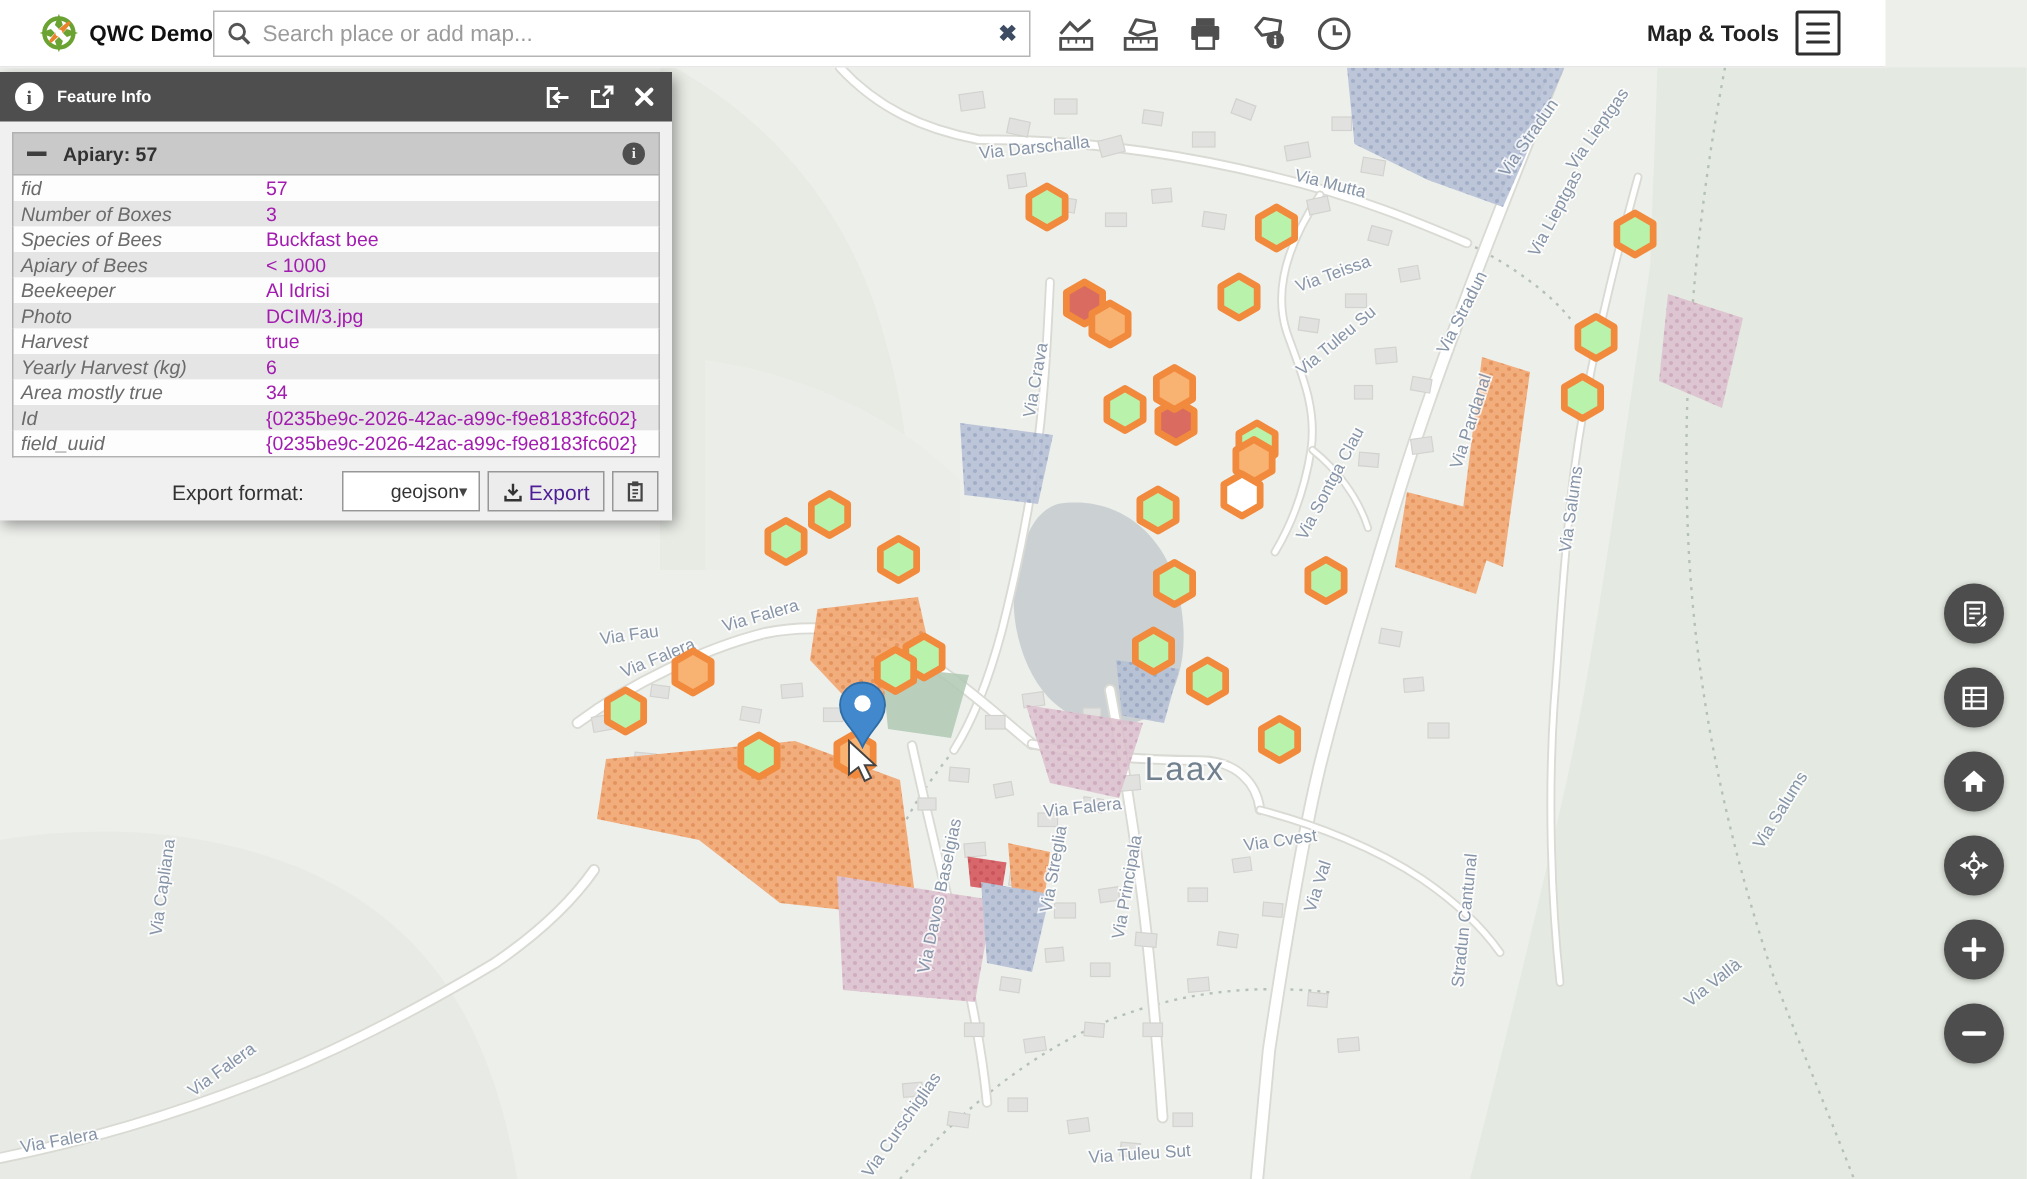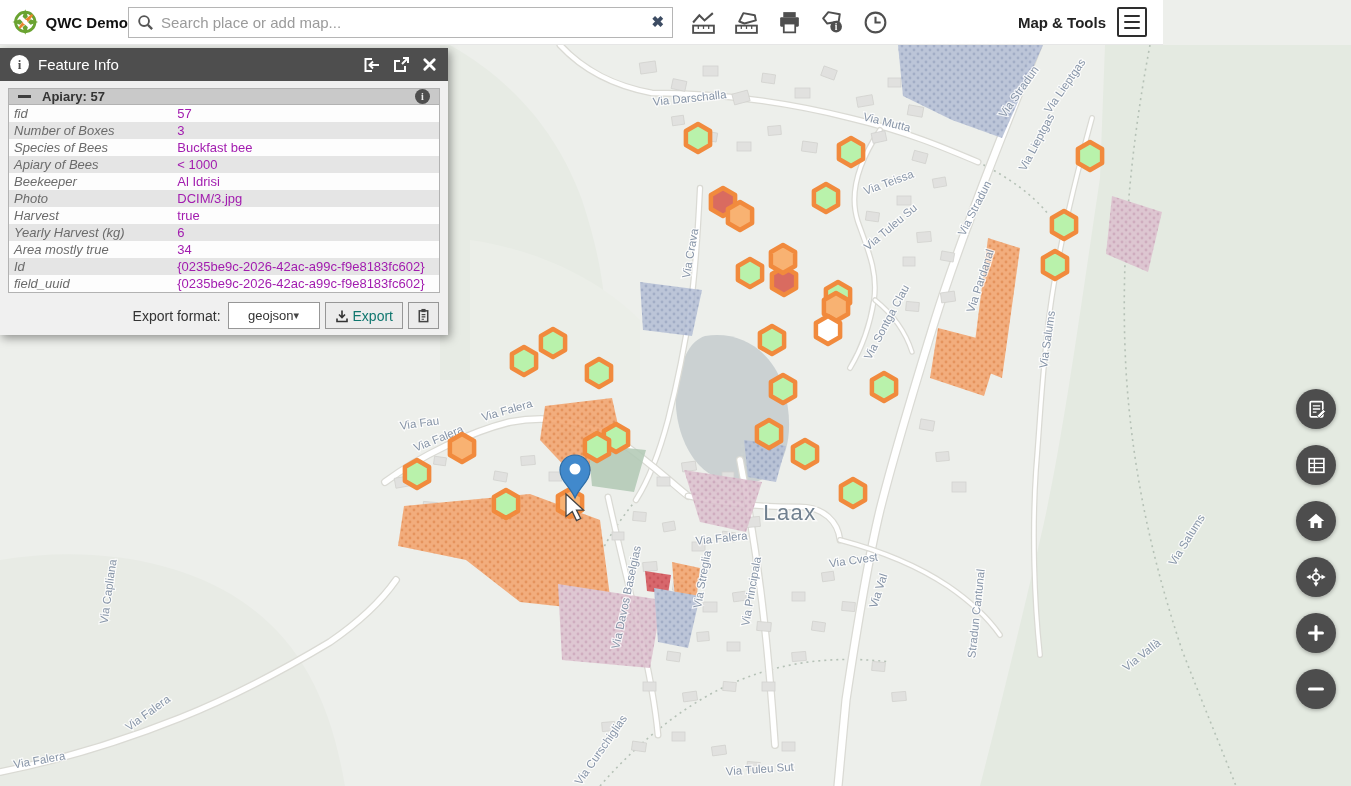--- a/index.html
+++ b/index.html
@@ -1,55 +1,55 @@
 <!DOCTYPE html>
 <html><head>
 <meta charset="utf-8">
 <style>
 *{box-sizing:border-box;margin:0;padding:0}
 html,body{width:1351px;height:786px;overflow:hidden}
 body{font-family:"Liberation Sans",sans-serif;background:#edefeb;position:relative}
 
-.topbar{position:absolute;top:0;left:0;width:1163px;height:45px;background:#fff;display:flex;align-items:center;z-index:30;border-bottom:1px solid #e6e6e6;padding:0 12px}
+.topbar{position:absolute;top:0;left:0;width:1257px;height:45px;background:#fff;display:flex;align-items:center;z-index:30;border-bottom:1px solid #e6e6e6;padding:0 26px}
 .logo{display:flex;align-items:center;gap:7px;width:116px}
 .logo-text{font-weight:bold;font-size:15px;color:#101010;white-space:nowrap}
 .searchbox{width:545px;height:31px;border:1px solid #b5b5b5;background:#fff;display:flex;align-items:center;padding:0 8px;gap:7px;margin-left:0}
 .searchbox input{flex:1;border:none;outline:none;font-size:15px;color:#333;background:transparent;font-family:"Liberation Sans",sans-serif}
 .searchbox input::placeholder{color:#9b9b9b}
 .clear-btn{color:#3d4c63;font-weight:bold;font-size:15px;cursor:pointer;border:none;background:none}
 .tools{display:flex;align-items:center;margin-left:12px;gap:7px}
 .tool-btn{width:36px;height:36px;border:none;background:none;display:flex;align-items:center;justify-content:center;cursor:pointer}
 .spacer{flex:1}
 .menu-label{font-weight:bold;font-size:15px;color:#222;margin-right:11px}
 .menu-btn{width:30px;height:30px;border:2px solid #2e2e2e;background:#fff;display:flex;flex-direction:column;justify-content:center;gap:3.5px;padding:5px;cursor:pointer;border-radius:2px;margin-right:4px}
 .menu-btn span{height:2.5px;background:#2e2e2e;display:block;border-radius:1px}
 
 #map-svg{position:absolute;top:0;left:0;z-index:1}
 
 .panel{position:absolute;top:48px;left:0;width:448px;background:#f0f0f0;z-index:20;box-shadow:2px 3px 9px rgba(0,0,0,.4)}
 .panel-titlebar{height:33px;background:#4e4e4e;color:#fff;display:flex;align-items:center;padding:0 10px;gap:9px}
-.panel-title{font-weight:normal;font-size:15px;flex:1}
+.panel-title{font-weight:bold;font-size:11px;flex:1}
 .info-badge{width:19px;height:19px;border-radius:50%;background:#fff;color:#4e4e4e;font-weight:bold;font-size:13px;display:flex;align-items:center;justify-content:center;font-family:"Liberation Serif",serif}
 .titlebar-icons{display:flex;gap:11px;align-items:center}
 .tb-icon{cursor:pointer;display:flex;background:none;border:none;padding:0}
 .panel-body{padding:7px 8px 6px}
-.section-header{background:#c9c9c9;border:1px solid #b2b2b2;border-bottom:none;height:16px;display:flex;align-items:center;padding:0 9px;gap:11px}
+.section-header{background:#c9c9c9;border:1px solid #b2b2b2;border-bottom:none;height:28px;display:flex;align-items:center;padding:0 9px;gap:11px}
 .section-title{font-weight:bold;font-size:13px;color:#333;flex:1}
 .collapse-icon{width:13px;height:3.5px;background:#3e3e3e;cursor:pointer}
 .sec-info{width:15px;height:15px;border-radius:50%;background:#4e4e4e;color:#eee;font-size:10px;font-weight:bold;display:flex;align-items:center;justify-content:center;cursor:pointer;font-family:"Liberation Serif",serif}
 .attr-table{width:100%;border-collapse:collapse;border:1px solid #b2b2b2;font-size:13px}
 .attr-table td{padding:1px 5px;line-height:15px;white-space:nowrap}
 .attr-table tr:nth-child(odd){background:#fdfdfd}
 .attr-table tr:nth-child(even){background:#e5e5e5}
 .attr-label{font-style:italic;color:#6b6b6b;width:38%}
 .attr-value{color:#a21caf}
 .export-row{display:flex;justify-content:flex-end;align-items:center;margin-top:9px;gap:5px;padding-right:1px}
-.export-label{font-size:14px;color:#333;margin-right:2px}
-.select{width:92px;height:27px;border:1px solid #979797;background:#fff;display:flex;align-items:center;padding:0 7px;font-size:13px;color:#333;justify-content:center;cursor:pointer}
-.btn{height:27px;border:1px solid #979797;background:#ececec;display:flex;align-items:center;font-size:14px;color:#0f766e;padding:0 9px;gap:4px;cursor:pointer}
+.export-label{font-size:14px;color:#333;margin-right:20px}
+.select{width:92px;height:27px;border:1px solid #979797;background:#fff;display:flex;align-items:center;padding:0 7px;font-size:13px;color:#333;justify-content:flex-end;cursor:pointer}
+.btn{height:27px;border:1px solid #979797;background:#ececec;display:flex;align-items:center;font-size:14px;color:#4c1d95;padding:0 9px;gap:4px;cursor:pointer}
 .btn.icon-only{padding:0 7px}
 
 .map-controls{position:absolute;right:15px;top:389px;display:flex;flex-direction:column;gap:16px;z-index:15}
 .ctrl-btn{width:40px;height:40px;border-radius:50%;background:#4d4d4d;border:none;display:flex;align-items:center;justify-content:center;cursor:pointer;box-shadow:0 1px 4px rgba(0,0,0,.35)}
 </style>
 </head>
 <body>
 
 <svg id="map-svg" width="1351" height="786" viewBox="0 0 1351 786">
   <defs>

